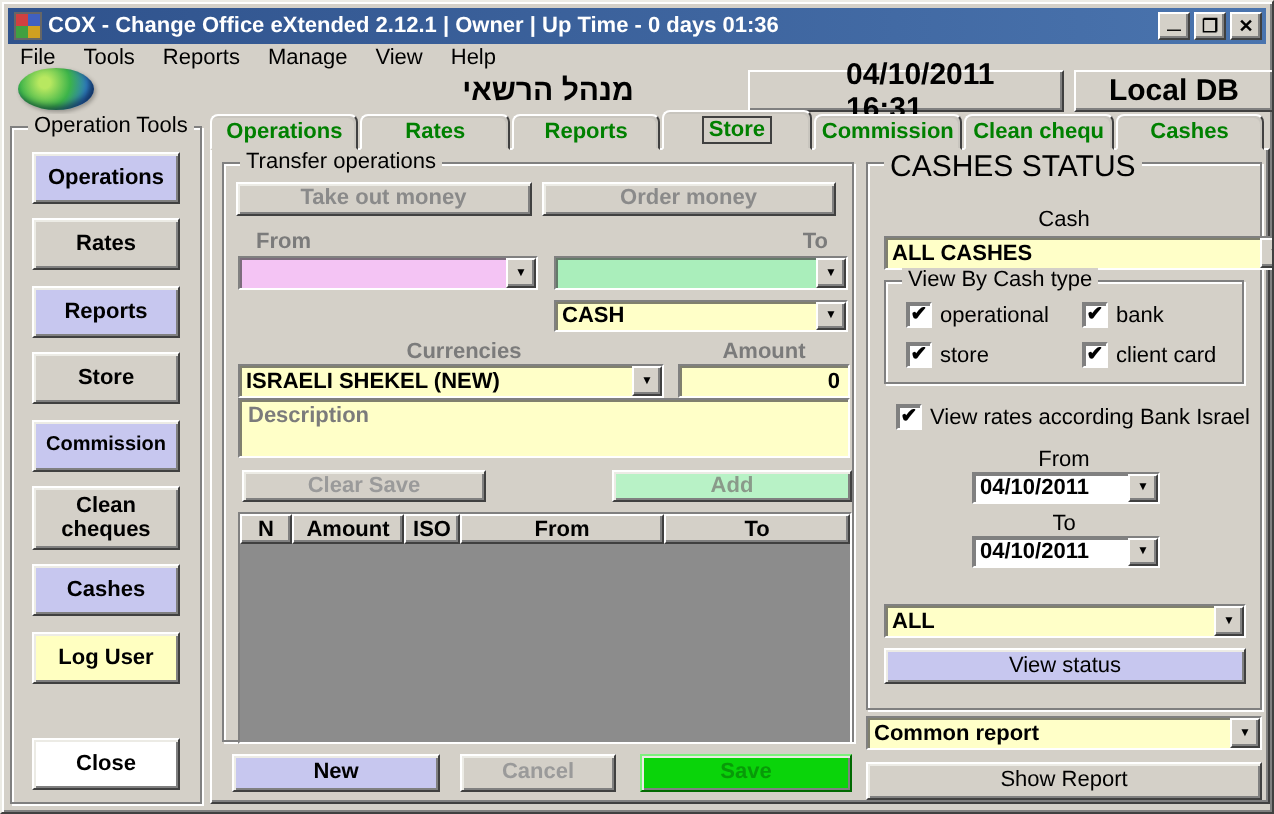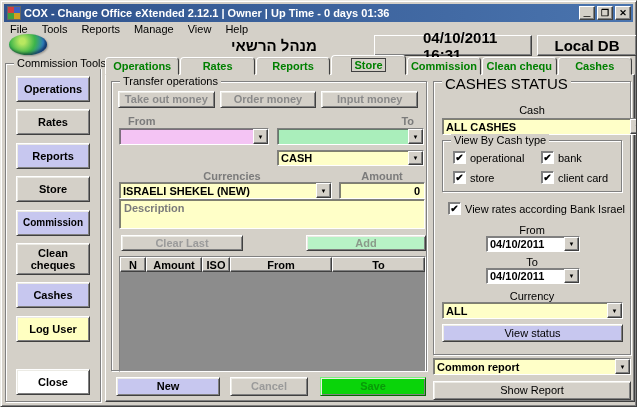--- a/index.html
+++ b/index.html
@@ -159,21 +159,21 @@
   </div>
 
   <div class="header">
     <span class="globe"></span>
     <span class="he-title">מנהל הרשאי</span>
     <span class="panel3d dt-panel">04/10/2011 16:31</span>
     <span class="panel3d db-panel">Local DB</span>
   </div>
 
   <div class="groupbox sidebar" style="background:#d4d0c8;">
-    <span class="gb-label">Commission Tools</span>
+    <span class="gb-label">Operation Tools</span>
     <div class="side-stack">
       <div class="btn side-btn" style="background:#c7c7ef;">Operations</div>
       <div class="btn side-btn">Rates</div>
       <div class="btn side-btn" style="background:#c7c7ef;">Reports</div>
       <div class="btn side-btn">Store</div>
       <div class="btn side-btn" style="background:#c7c7ef;font-size:10px;">Commission</div>
       <div class="btn side-btn tall" style="white-space:normal;padding:0 8px;">Clean cheques</div>
       <div class="btn side-btn" style="background:#c7c7ef;">Cashes</div>
       <div class="btn side-btn" style="background:#ffffc1;">Log User</div>
       <div class="btn side-btn" style="background:#ffffff;margin-top:20px;">Close</div>
@@ -205,21 +205,20 @@
   </div>
 
   <div class="pane">
 
     <div class="groupbox transfer-gb" style="background:#d4d0c8;">
       <span class="gb-label">Transfer operations</span>
 
       <div class="actions">
         <div class="btn">Take out money</div>
         <div class="btn">Order money</div>
-        <div class="btn">Input money</div>
       </div>
 
       <span class="label-gray" style="left:16px;top:33px;">From</span>
       <span class="label-gray" style="right:12px;top:33px;">To</span>
 
       <div class="combo bg-pink" style="left:7px;top:46px;width:150px;height:17px;">
         <span class="cval"></span>
         <span class="dbtn">
             <span class="arr">▼</span>
           </span>
@@ -247,21 +246,21 @@
           </span>
       </div>
       <div class="field bg-yellow" style="left:227px;top:100px;width:86px;height:17px;justify-content:flex-end;padding:0 4px;">
         <span>0</span>
       </div>
 
       <div class="desc">
         <span>Description</span>
       </div>
 
-      <div class="btn clear-btn">Clear Last</div>
+      <div class="btn clear-btn">Clear Save</div>
       <div class="btn add-btn">Add</div>
 
       <div class="grid">
         <div class="grid-head">
           <span class="gh-cell" style="width:26px;">N</span>
           <span class="gh-cell" style="width:56px;">Amount</span>
           <span class="gh-cell" style="width:28px;">ISO</span>
           <span class="gh-cell" style="width:102px;">From</span>
           <span class="gh-cell" style="flex:1;">To</span>
         </div>
@@ -328,21 +327,20 @@
       </div>
 
       <span class="label-black" style="left:0;top:174px;width:100%;text-align:center;">To</span>
       <div class="combo" style="left:52px;top:186px;width:94px;height:16px;background:#fff;">
         <span class="cval">04/10/2011</span>
         <span class="dbtn">
             <span class="arr">▼</span>
           </span>
       </div>
 
-      <span class="label-black" style="left:0;top:208px;width:100%;text-align:center;">Currency</span>
       <div class="combo bg-yellow" style="left:8px;top:220px;width:181px;height:17px;">
         <span class="cval">ALL</span>
         <span class="dbtn">
             <span class="arr">▼</span>
           </span>
       </div>
 
       <div class="btn viewstatus" style="font-weight:normal;">View status</div>
     </div>
 

